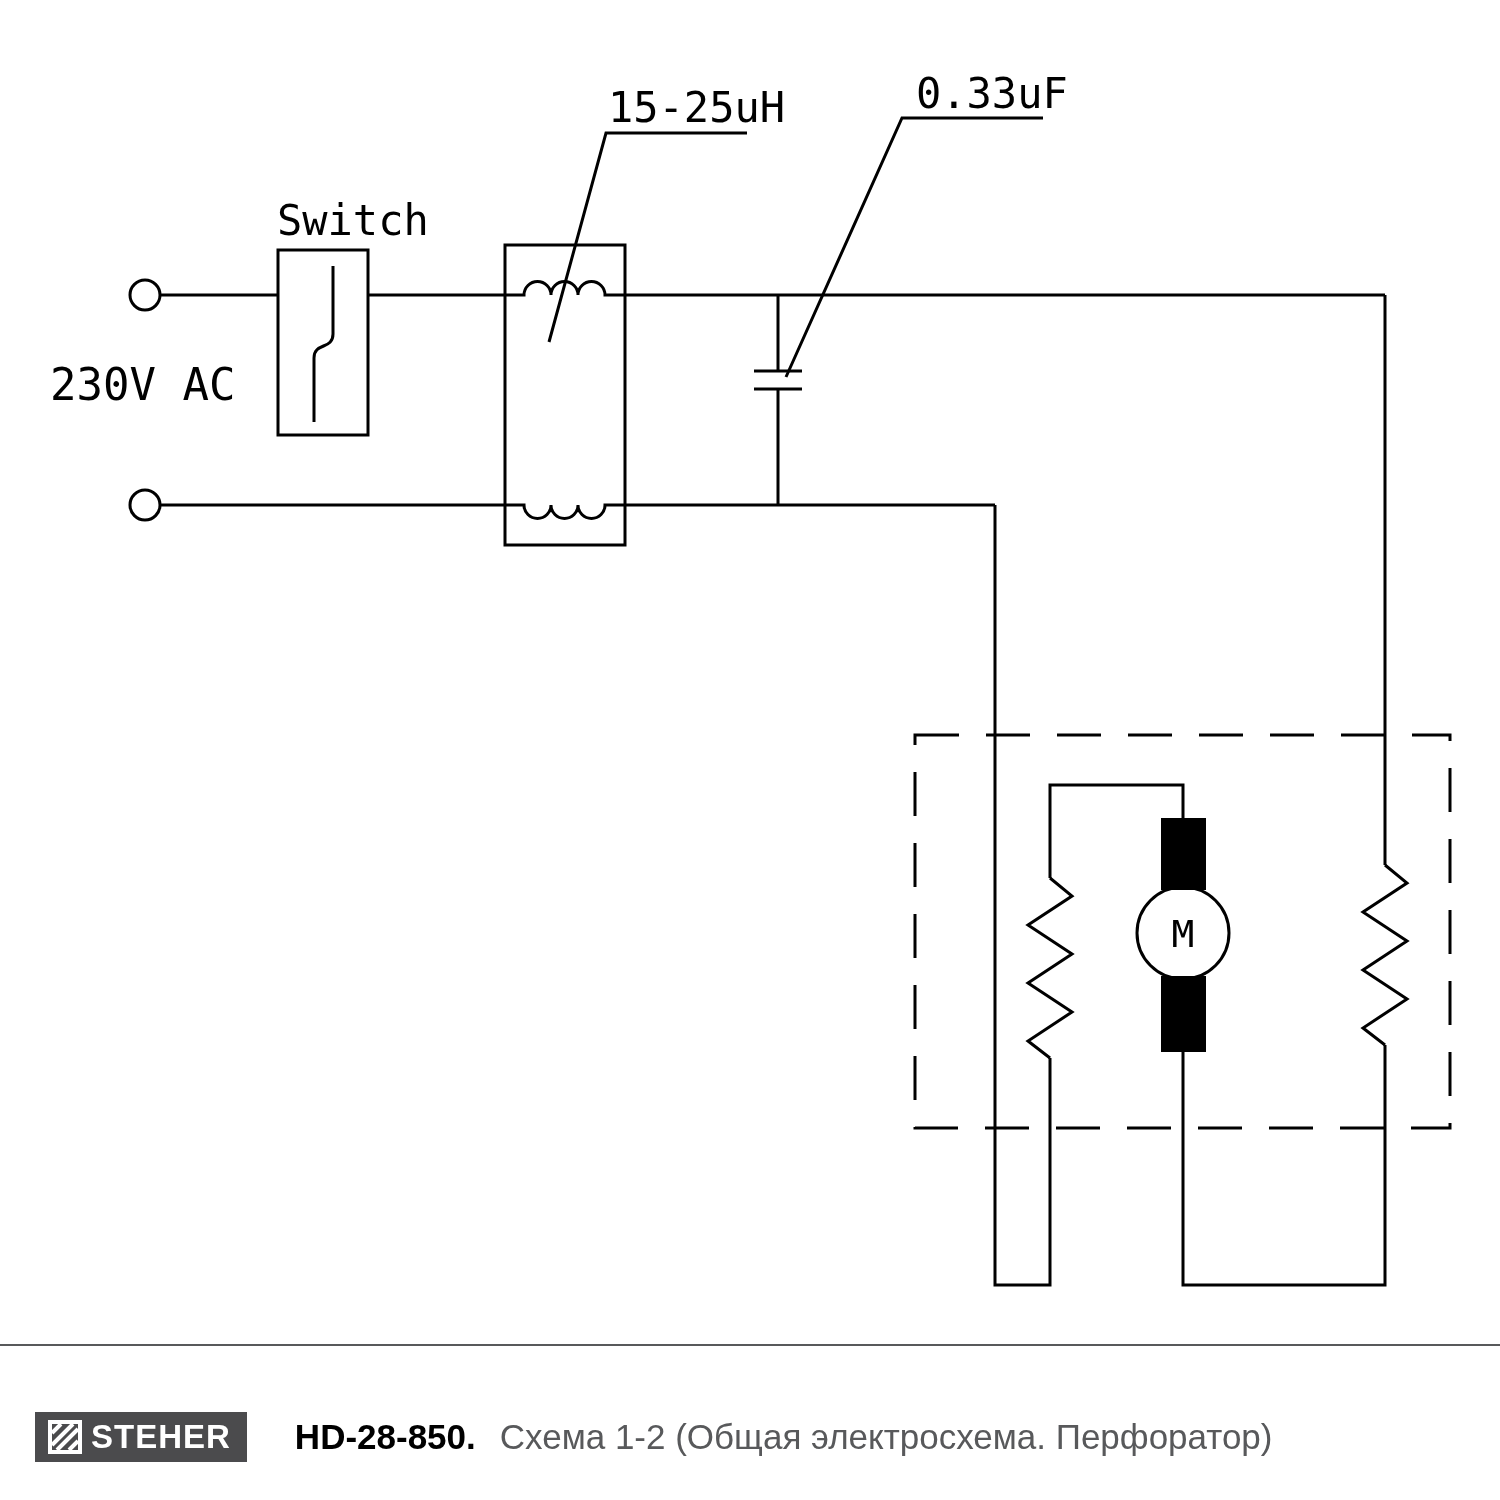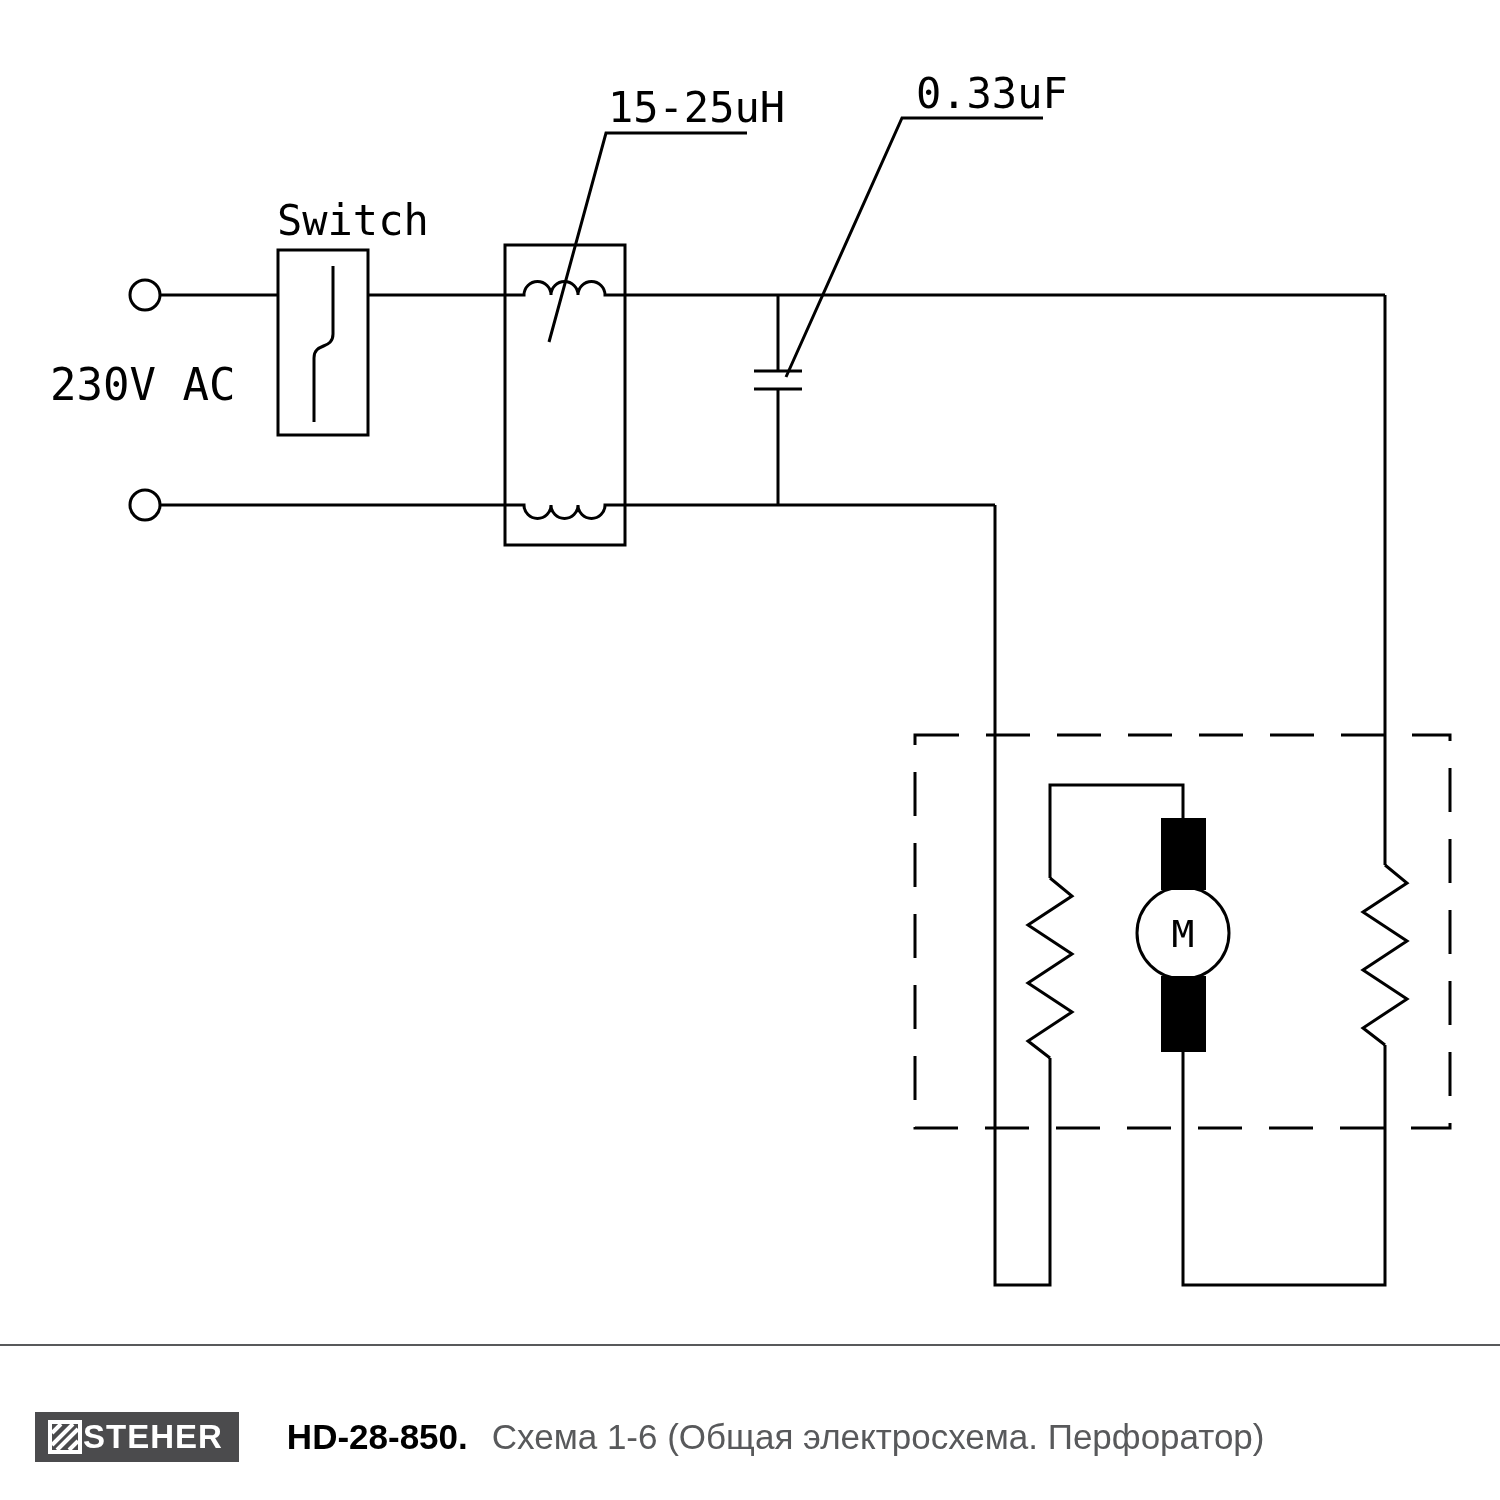--- a/index.html
+++ b/index.html
@@ -54,20 +54,21 @@
     height: 54px;
     display: flex;
     align-items: center;
   }
   .brand-logo {
     background: var(--logo-bg, #4b4b4d);
     height: 50px;
     display: flex;
     align-items: center;
     padding: 0 16px 0 12px;
+    gap: 8px;
     flex: 0 0 auto;
   }
   .brand-name {
     color: #ffffff;
     font-weight: bold;
     font-size: 33px;
     letter-spacing: 1px;
     font-family: "Liberation Sans", sans-serif;
   }
   .footer-caption {
@@ -142,17 +143,17 @@
 
   <div class="footer-row">
     <div class="brand-logo">
       <svg width="36" height="36" viewBox="0 0 36 36">
         <rect x="3" y="3" width="30" height="30" fill="none" stroke="#ffffff" stroke-width="4"></rect>
         <path d="M5 14 L14 5 M5 26 L26 5 M10 31 L31 10 M22 31 L31 22" stroke="#ffffff" stroke-width="4" fill="none"></path>
       </svg>
       <span class="brand-name">STEHER</span>
     </div>
     <div class="footer-caption">
-      <span class="model-number">HD-28-850.</span><span>Схема 1-6 (Общая электросхема. Перфоратор)</span>
+      <span class="model-number">HD-28-850.</span><span>Схема 1-2 (Общая электросхема. Перфоратор)</span>
     </div>
   </div>
 
 </div>
 
 </body></html>

